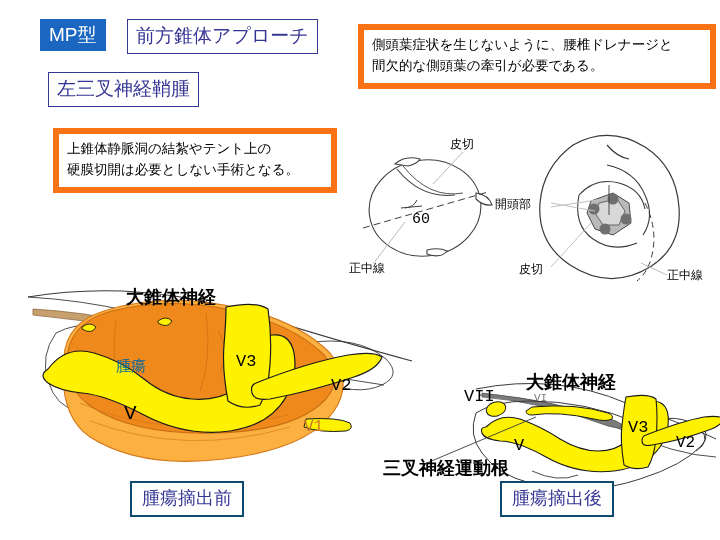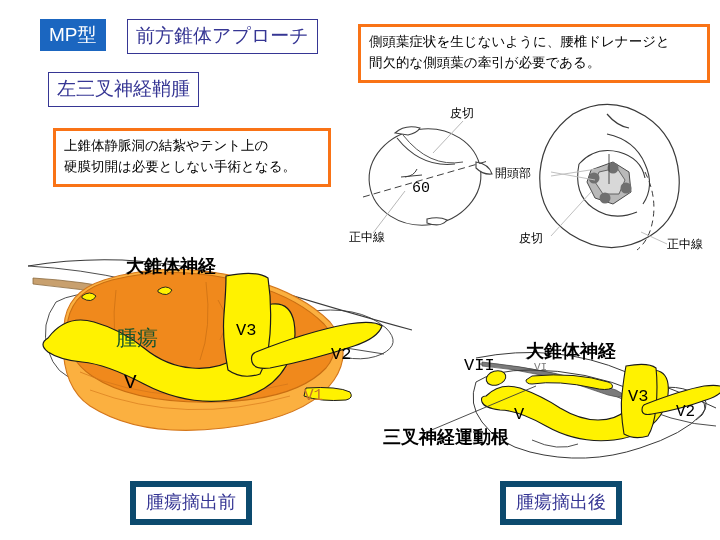--- a/index.html
+++ b/index.html
@@ -32,32 +32,32 @@
     border: 1px solid #363694;
     color: #363694;
     background: #ffffff;
     font-size: 19px;
     line-height: 1;
     padding: 6px 8px 8px 8px;
     white-space: nowrap;
   }
   .notebox {
     position: absolute;
-    border: 3px solid #f97316;
+    border: 6px solid #f97316;
     color: #000000;
     background: #ffffff;
     font-size: 13.5px;
     line-height: 1.55;
     padding: 5px 8px 6px 8px;
   }
   .notebox .line { display: block; white-space: nowrap; }
 
   .captionbox {
     position: absolute;
-    border: 6px solid #0c4a6e;
+    border: 2px solid #0c4a6e;
     color: #363694;
     background: #ffffff;
     font-size: 18px;
     line-height: 1;
     padding: 6px 10px 8px 10px;
     white-space: nowrap;
   }
 
   
   .lbl {
@@ -72,28 +72,28 @@
 
   .v-big   { font-size: 21px; }
   .v-mid   { font-size: 17px; }
   .v-sm    { font-size: 16px; }
   .v-xs    { font-size: 11px; }
   .faint   { color: #c9742a; }
   .gray    { color: #7b7b7b; }
 
   .tumor-label {
     position: absolute;
-    font-size: 21px;
-    color: #14532d;
+    font-size: 15px;
+    color: #0369a1;
     white-space: nowrap;
     line-height: 1;
   }
 
   svg { position: absolute; left: 0; top: 0; overflow: visible; }
-  .panel { position: absolute; }
+  .panel { position: absolute; margin-top: 31px; }
 </style>
 </head>
 <body>
 
 <div id="slide">
 
   <div class="badge" style="left:40px; top:19px;">MP型</div>
 
   <div class="titlebox" style="left:127px; top:19px;">前方錐体アプローチ</div>
 

